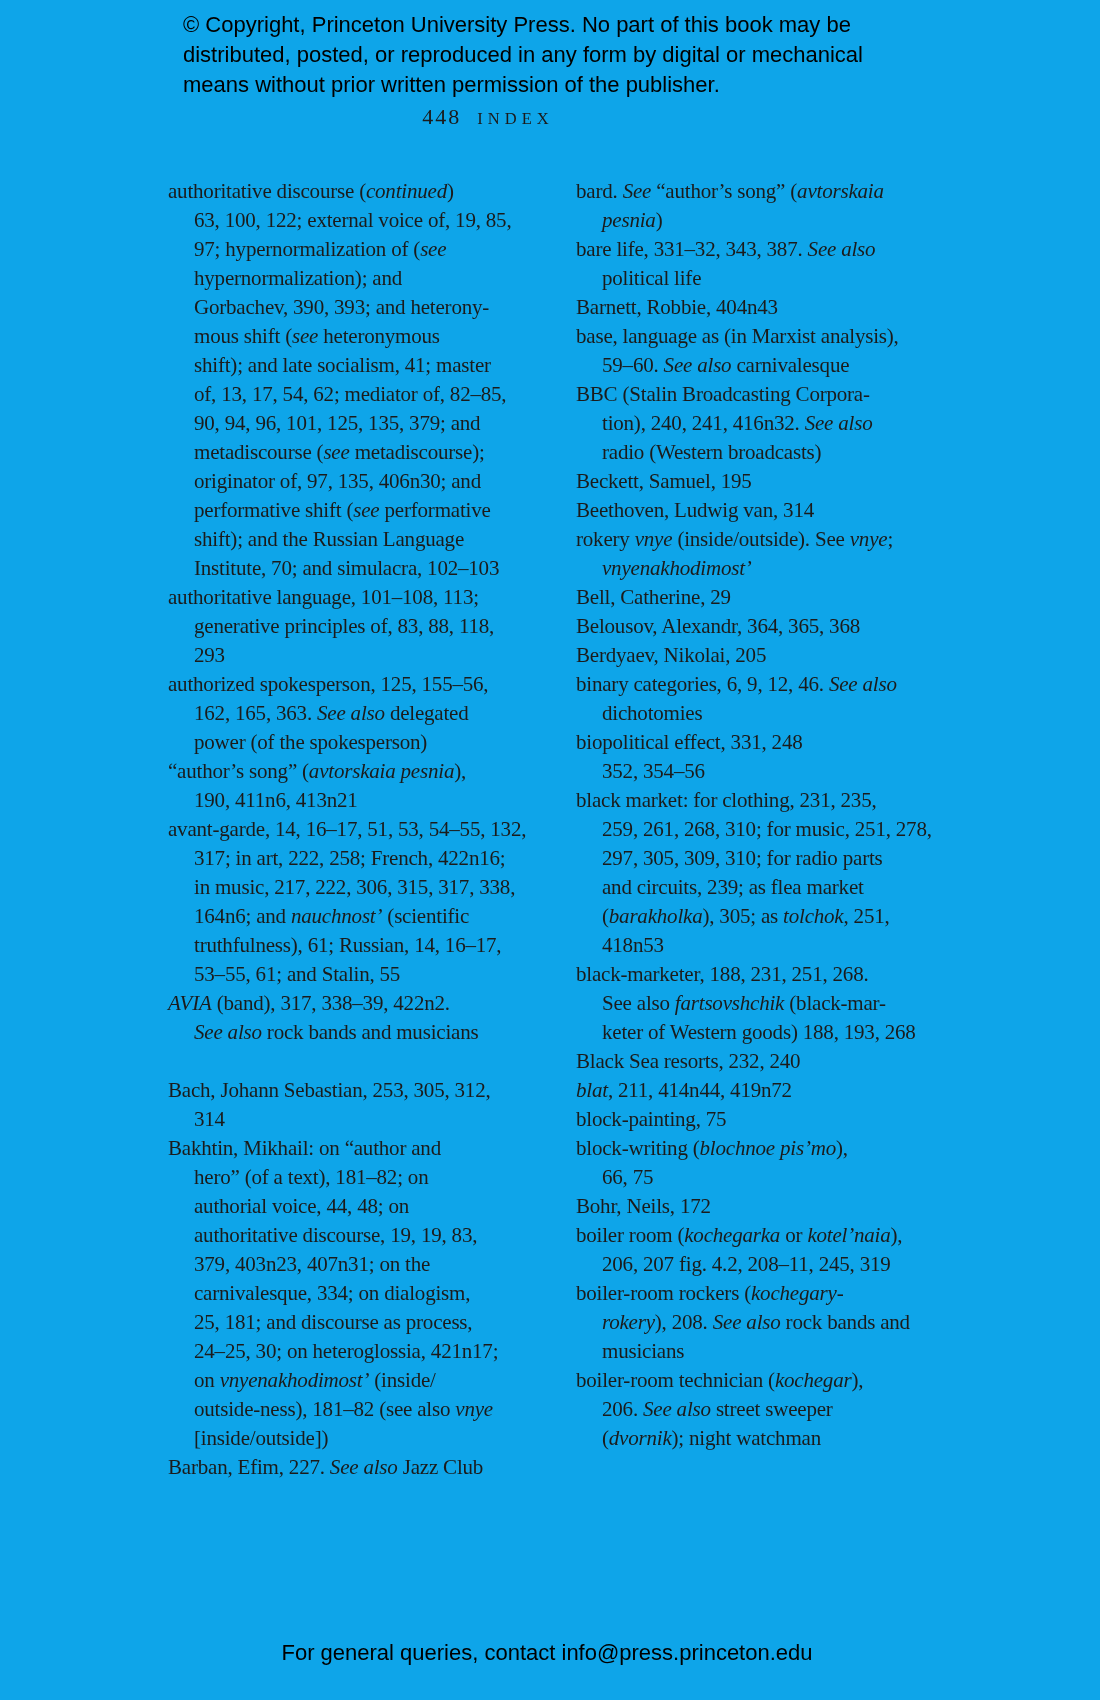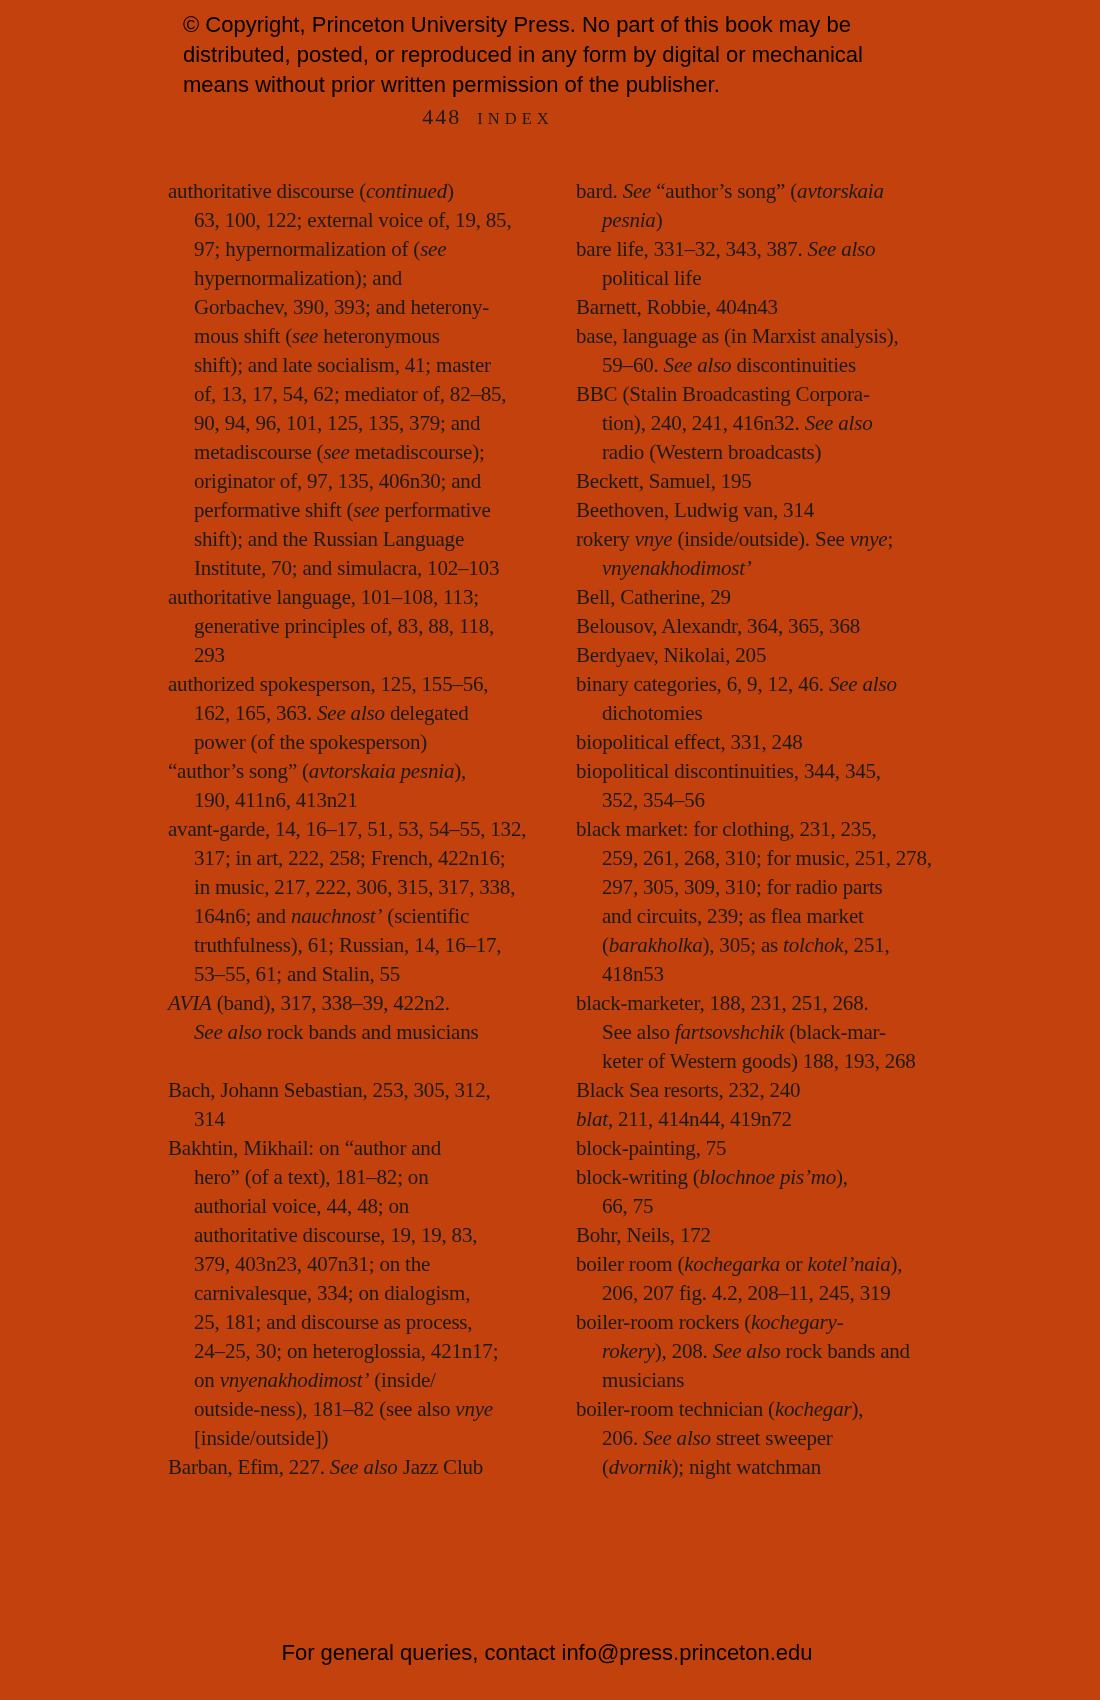--- a/index.html
+++ b/index.html
@@ -1,20 +1,20 @@
 <!DOCTYPE html>
 <html><head>
 <meta charset="utf-8">
 <style>
   html, body { margin: 0; padding: 0; background: #ffffff; }
   .page {
     position: relative;
     width: 1100px;
     height: 1700px;
-    background: #c2410c;
+    background: #0ea5e9;
     color: #161616;
     font-family: "Liberation Serif", serif;
     overflow: hidden;
   }
   .copyright {
     position: absolute;
     left: 183px;
     top: 10px;
     font-family: "Liberation Sans", sans-serif;
     font-size: 22px;
@@ -128,35 +128,34 @@
       <div class="line"><span>Barban, Efim, 227. </span><i>See also</i><span> Jazz Club</span></div>
     </div>
 
   <div class="col col-right">
       <div class="line"><span>bard. </span><i>See</i><span> “author’s song” (</span><i>avtorskaia</i></div>
       <div class="line indent"><i>pesnia</i><span>)</span></div>
       <div class="line"><span>bare life, 331–32, 343, 387. </span><i>See also</i></div>
       <div class="line indent"><span>political life</span></div>
       <div class="line"><span>Barnett, Robbie, 404n43</span></div>
       <div class="line"><span>base, language as (in Marxist analysis),</span></div>
-      <div class="line indent"><span>59–60. </span><i>See also</i><span> discontinuities</span></div>
+      <div class="line indent"><span>59–60. </span><i>See also</i><span> carnivalesque</span></div>
       <div class="line"><span>BBC (Stalin Broadcasting Corpora-</span></div>
       <div class="line indent"><span>tion), 240, 241, 416n32. </span><i>See also</i></div>
       <div class="line indent"><span>radio (Western broadcasts)</span></div>
       <div class="line"><span>Beckett, Samuel, 195</span></div>
       <div class="line"><span>Beethoven, Ludwig van, 314</span></div>
       <div class="line"><span>rokery </span><i>vnye</i><span> (inside/outside). See </span><i>vnye</i><span>;</span></div>
       <div class="line indent"><i>vnyenakhodimost’</i></div>
       <div class="line"><span>Bell, Catherine, 29</span></div>
       <div class="line"><span>Belousov, Alexandr, 364, 365, 368</span></div>
       <div class="line"><span>Berdyaev, Nikolai, 205</span></div>
       <div class="line"><span>binary categories, 6, 9, 12, 46. </span><i>See also</i></div>
       <div class="line indent"><span>dichotomies</span></div>
       <div class="line"><span>biopolitical effect, 331, 248</span></div>
-      <div class="line"><span>biopolitical discontinuities, 344, 345,</span></div>
       <div class="line indent"><span>352, 354–56</span></div>
       <div class="line"><span>black market: for clothing, 231, 235,</span></div>
       <div class="line indent"><span>259, 261, 268, 310; for music, 251, 278,</span></div>
       <div class="line indent"><span>297, 305, 309, 310; for radio parts</span></div>
       <div class="line indent"><span>and circuits, 239; as flea market</span></div>
       <div class="line indent"><span>(</span><i>barakholka</i><span>), 305; as </span><i>tolchok</i><span>, 251,</span></div>
       <div class="line indent"><span>418n53</span></div>
       <div class="line"><span>black-marketer, 188, 231, 251, 268.</span></div>
       <div class="line indent"><span>See also </span><i>fartsovshchik</i><span> (black-mar-</span></div>
       <div class="line indent"><span>keter of Western goods) 188, 193, 268</span></div>

